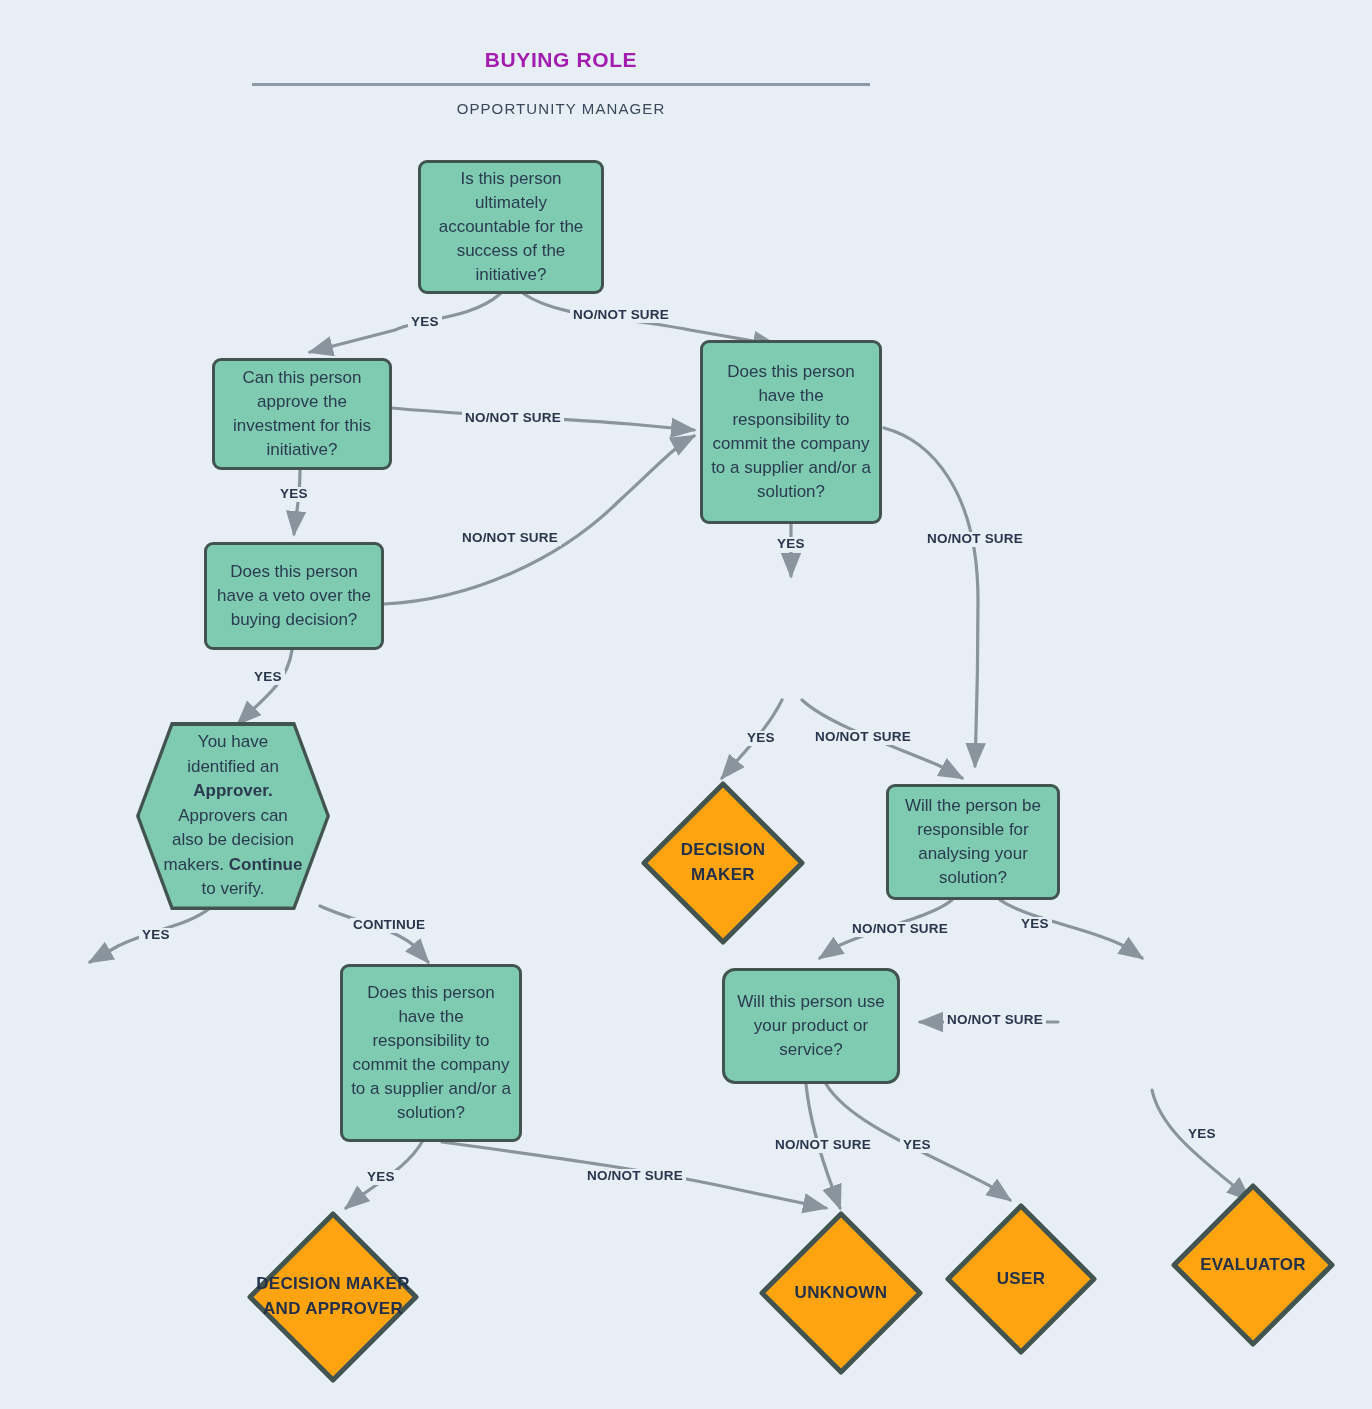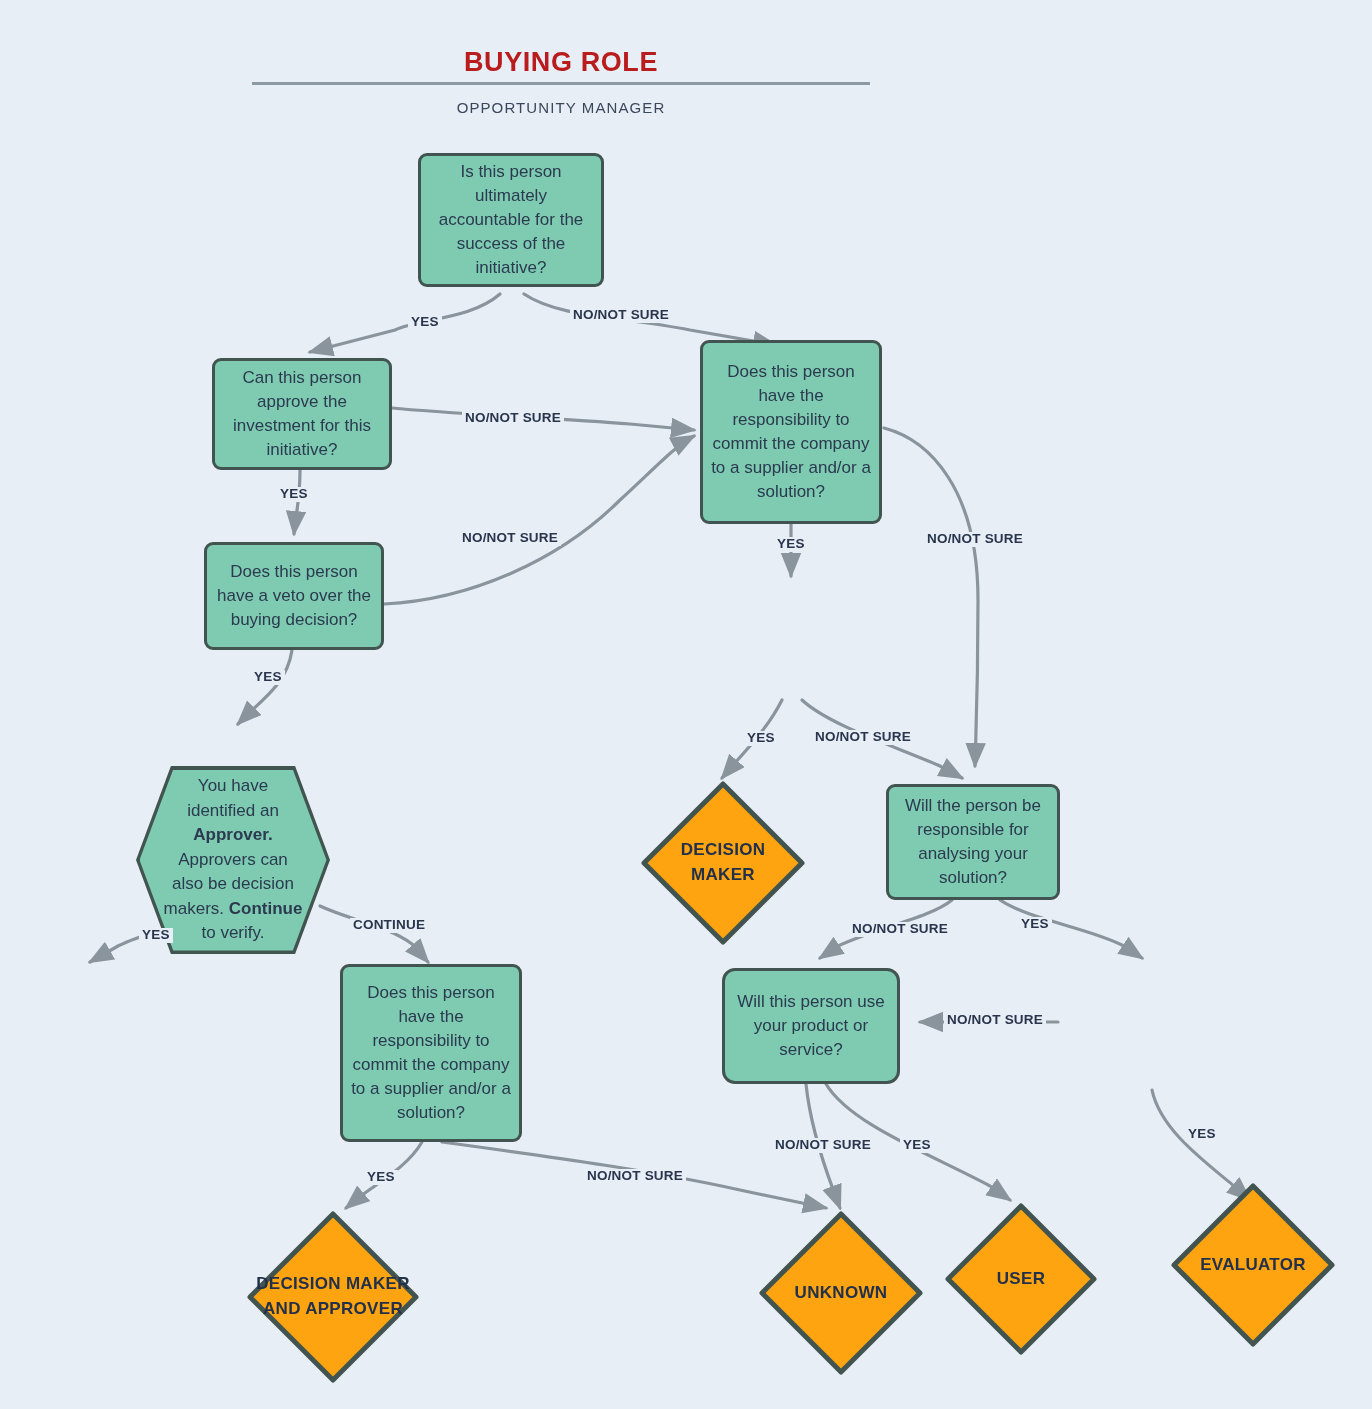--- a/index.html
+++ b/index.html
@@ -21,25 +21,25 @@
   }
   
   #header {
     position: absolute;
     left: 252px;
     top: 48px;
     width: 618px;
     text-align: center;
   }
   #title {
-    font-size: 27px;
+    font-size: 21px;
     font-weight: bold;
     letter-spacing: 0.6px;
-    color: #b91c1c;
-    margin: 0 0 4px 0;
+    color: #a21caf;
+    margin: 0 0 12px 0;
     line-height: 1.1;
   }
   #divider {
     height: 3px;
     background: #8e99a6;
     width: 100%;
     margin: 0 0 14px 0;
   }
   #subtitle {
     font-size: 15px;
@@ -69,21 +69,20 @@
     border: 3px solid #41544f;
     border-radius: 9px;
     color: #2b3a4f;
     font-size: 17px;
     line-height: 1.42;
     padding: 6px 8px;
   }
   .hex-wrap {
     position: absolute;
     filter: drop-shadow(0 0 0 rgba(0,0,0,0));
-    margin-top: 44px;
   }
   .hex-outer {
     background: #41544f;
     clip-path: polygon(18% 0%, 82% 0%, 100% 50%, 82% 100%, 18% 100%, 0% 50%);
     width: 100%;
     height: 100%;
     display: flex;
     align-items: center;
     justify-content: center;
   }
@@ -197,21 +196,21 @@
       <path d="M806,1084 C810,1124 822,1160 834,1192 L840,1208" marker-end="url(#ah)"></path>
 
       <path d="M826,1084 C850,1124 930,1154 990,1186 L1010,1200" marker-end="url(#ah)"></path>
 
       <path d="M1058,1022 L920,1022" marker-end="url(#ah)"></path>
 
       <path d="M1152,1090 C1160,1128 1200,1158 1234,1186 L1250,1200" marker-end="url(#ah)"></path>
     </g>
   </svg>
 
-  <div class="node qbox" style="left:418px; top:153px; width:186px; height:134px;">
+  <div class="node qbox" style="left:418px; top:160px; width:186px; height:134px;">
     <span>Is this person ultimately accountable for the success of the initiative?</span>
   </div>
 
   <div class="node qbox" style="left:212px; top:358px; width:180px; height:112px;justify-content:center;">
     <span>Can this person approve the investment for this initiative?</span>
   </div>
 
   <div class="node qbox" style="left:204px; top:542px; width:180px; height:108px;">
     <span>Does this person have a veto over the buying decision?</span>
   </div>

